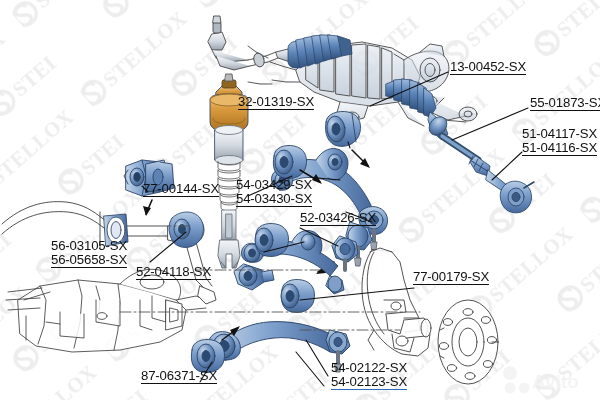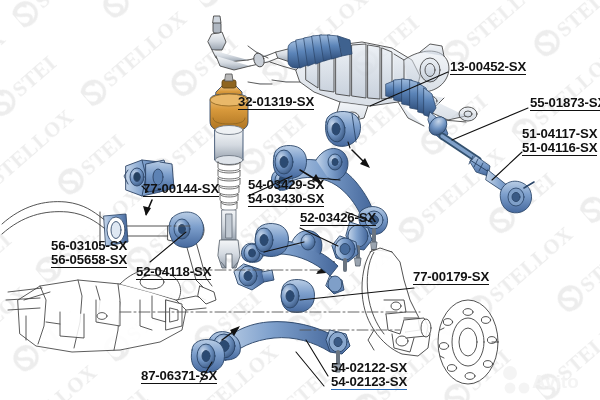--- a/index.html
+++ b/index.html
@@ -19,21 +19,20 @@
   #art{position:absolute;inset:0;z-index:3;}
 
   
   .lbl{
     position:absolute;z-index:8;
     font-size:13.2px;
     color:#111;
     white-space:nowrap;
     letter-spacing:-0.15px;
     line-height:14.2px;
-    font-weight:bold;
   }
   .ul{border-bottom:1.3px solid #111;padding-bottom:0px;display:inline-block;}
   .ul.blue{border-bottom-color:#2a6ebb;}
   .two span{display:block;}
 </style>
 </head>
 <body>
 
 <div id="stage">
 
@@ -480,21 +479,21 @@
     <span>51-04117-SX</span>
     <span class="ul">51-04116-SX</span>
   </div>
 
   <div class="lbl" style="left:238px;top:95px;">
     <span class="ul">32-01319-SX</span>
   </div>
 
 
 
-  <div class="lbl two" style="left:248px;top:178px;text-align:right;">
+  <div class="lbl two" style="left:236px;top:178px;text-align:right;">
     <span>54-03429-SX</span>
     <span class="ul">54-03430-SX</span>
   </div>
 
   <div class="lbl" style="left:300px;top:211px;">
     <span class="ul">52-03426-SX</span>
   </div>
 
   <div class="lbl" style="left:143px;top:182px;">
     <span class="ul">77-00144-SX</span>

